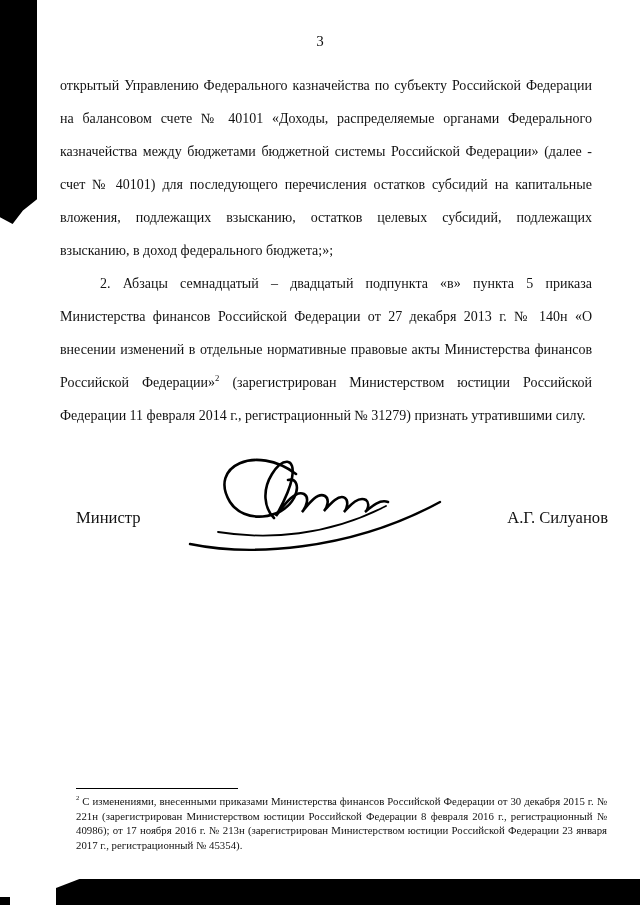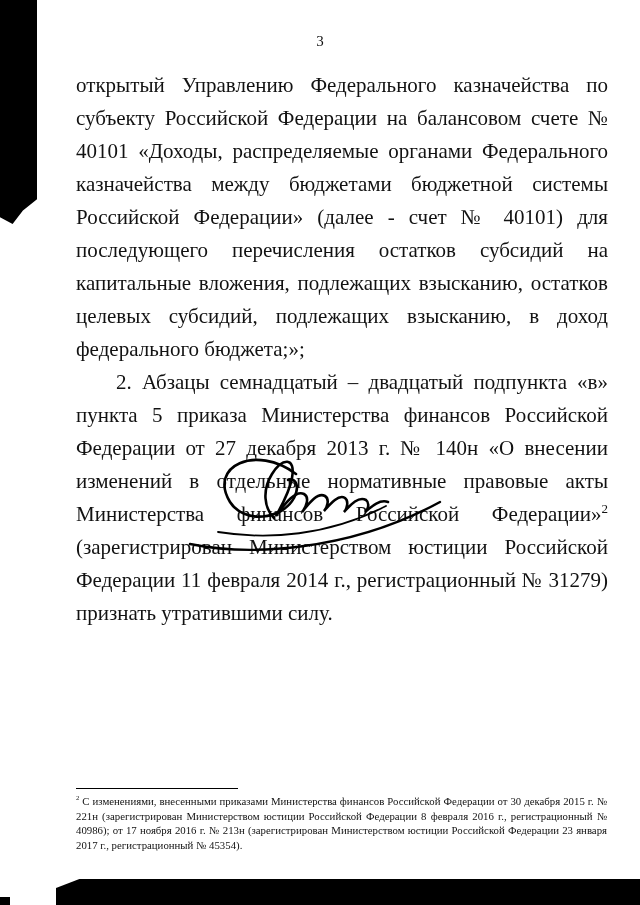--- a/index.html
+++ b/index.html
@@ -35,23 +35,23 @@
     background: #000;
   }
   .page-number {
     position: absolute;
     top: 33px; left: 0; right: 0;
     text-align: center;
     font-size: 15px;
   }
   .body-text {
     position: absolute;
-    top: 69px; left: 76px;
+    top: 69px; left: 60px;
     width: 532px;
-    font-size: 21px;
+    font-size: 14px;
     line-height: 33px;
     text-align: justify;
     font-family: Liberation Serif, serif;
   }
   .para { text-align: justify; }
   .para.indent { text-indent: 40px; }
   sup.s {
     font-size: 0.62em;
     vertical-align: super;
     line-height: 0;
@@ -105,19 +105,23 @@
 
   <div class="signature-wrap">
     <svg viewBox="0 0 280 118" fill="none" xmlns="http://www.w3.org/2000/svg">
       <path d="M118,34 C78,4 30,26 52,62 C66,84 104,80 116,58 C122,46 118,38 110,40" stroke="#000" stroke-width="2.6" stroke-linecap="round"></path>
       <path d="M96,78 C86,68 84,50 94,34 C104,18 118,16 114,38 C111,54 102,68 98,76 C108,62 118,50 126,54 C132,57 128,68 124,72 C132,62 140,52 147,56 C152,59 149,68 146,71 C153,63 161,54 167,58 C171,61 169,69 166,72 C173,64 181,56 188,60 C192,63 190,70 187,72 C194,66 202,59 210,62" stroke="#000" stroke-width="2.6" stroke-linecap="round"></path>
       <path d="M12,104 C70,116 170,112 262,62" stroke="#000" stroke-width="2.4" stroke-linecap="round"></path>
       <path d="M40,92 C90,100 150,96 208,66" stroke="#000" stroke-width="1.8" stroke-linecap="round"></path>
     </svg>
   </div>
 
+  <div class="sig-row">
+    <span>Министр</span>
+    <span>А.Г. Силуанов</span>
+  </div>
 
   <div class="footnote-block">
     <div class="footnote-rule"></div>
     <p class="footnote"><sup class="s">2</sup><span> С изменениями, внесенными приказами Министерства финансов Российской Федерации от 30 декабря 2015 г. № 221н (зарегистрирован Министерством юстиции Российской Федерации 8 февраля 2016 г., регистрационный № 40986); от 17 ноября 2016 г. № 213н (зарегистрирован Министерством юстиции Российской Федерации 23 января 2017 г., регистрационный № 45354).</span></p>
   </div>
 
 </div>
 
 </body></html>

